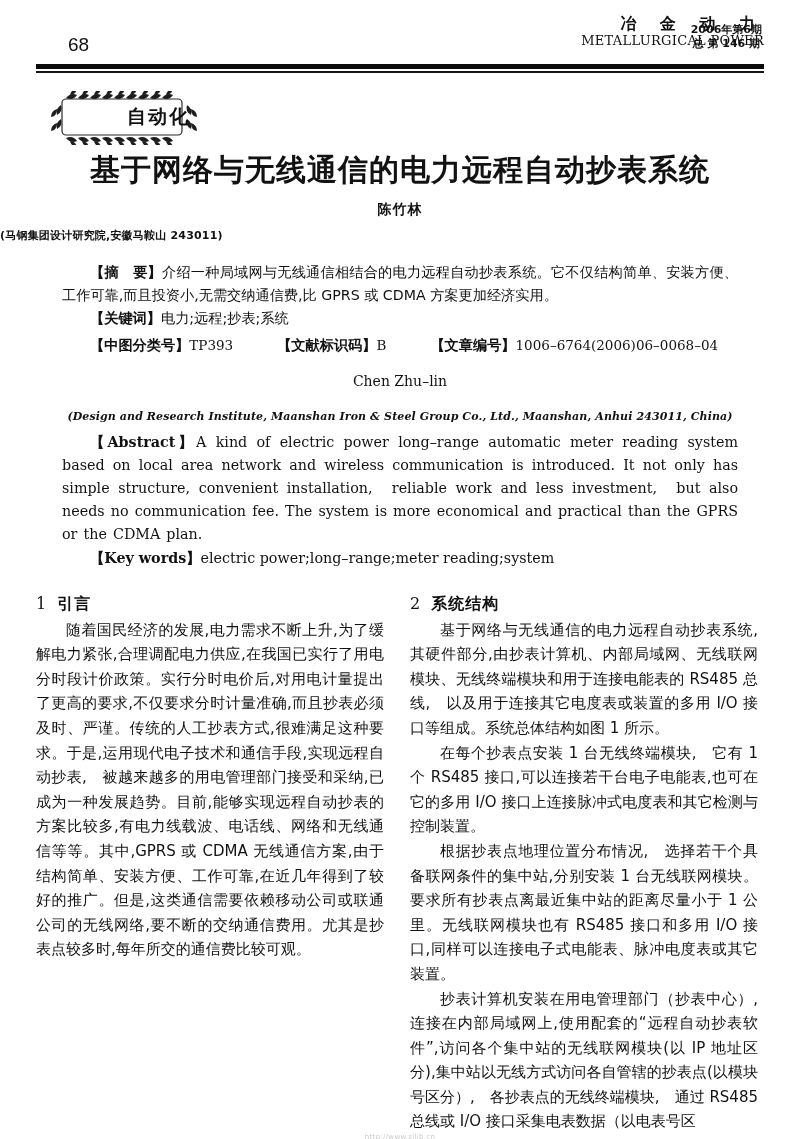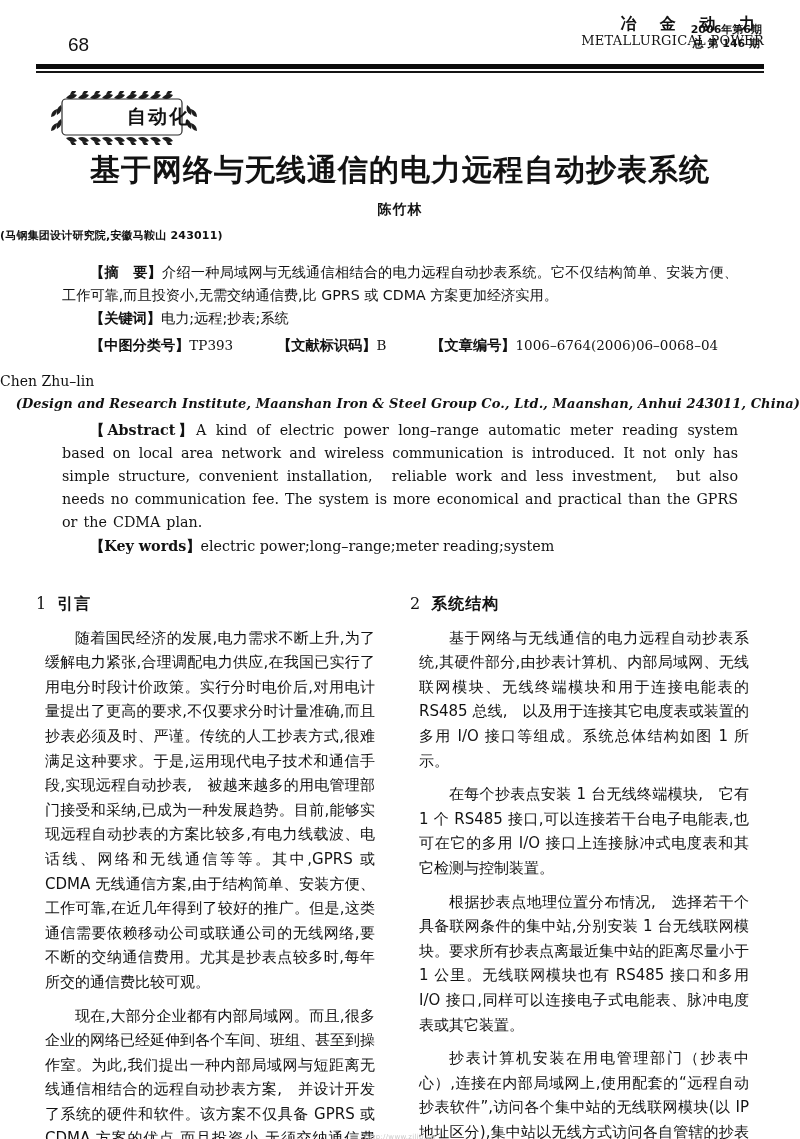--- a/index.html
+++ b/index.html
@@ -172,31 +172,32 @@
     text-align: center;
     font-family: "DejaVu Serif", "Liberation Serif", serif;
     font-weight: bold;
     font-size: 19.5px;
     line-height: 28px;
     margin: 16px 70px 0 70px;
     letter-spacing: 0.2px;
     word-spacing: 3px;
   }
   .author-en {
+    text-align: center;
     font-family: "DejaVu Serif", "Liberation Serif", serif;
     font-size: 14px;
     margin-top: 7px;
   }
   .affil-en {
-    text-align: right;
+    text-align: center;
     font-family: "DejaVu Serif", "Liberation Serif", serif;
     font-style: italic;
     font-weight: bold;
-    font-size: 13px;
-    margin-top: 7px;
+    font-size: 11px;
+    margin-top: 21px;
     letter-spacing: 0.1px;
   }
   .abs-en {
     margin: 8px 62px 0 62px;
     font-family: "DejaVu Serif", "Liberation Serif", serif;
     font-size: 14.3px;
     line-height: 23px;
     text-align: justify;
     text-indent: 28px;
     word-spacing: 1.5px;
@@ -232,21 +233,21 @@
     font-size: 16px;
     margin: 0 0 1px 0;
     letter-spacing: 1px;
   }
   .sec-h .num {
     font-weight: normal;
     font-family: "DejaVu Serif", "Liberation Serif", serif;
     margin-right: 10px;
   }
   .col p {
-    margin: 9px;
+    margin: 0;
     text-indent: 30px;
   }
 
   
   .watermark {
     position: absolute;
     left: 0;
     right: 0;
     bottom: 12px;
     text-align: center;
@@ -370,21 +371,20 @@
   <div class="affil-en">(Design and Research Institute, Maanshan Iron &amp; Steel Group Co., Ltd., Maanshan, Anhui 243011, China)</div>
 
   <div class="abs-en"><span class="b">【Abstract】</span><span>A kind of electric power long–range automatic meter reading system based on local area network and wireless communication is introduced. It not only has simple structure, convenient installation,　reliable work and less investment,　but also needs no communication fee. The system is more economical and practical than the GPRS or the CDMA plan.</span></div>
   <div class="kw-en"><span class="b">【Key words】</span><span>electric power;long–range;meter reading;system</span></div>
 
   <div class="cols">
 
     <div class="col">
       <div class="sec-h"><span class="num">1</span><span>引言</span></div>
       <p>随着国民经济的发展,电力需求不断上升,为了缓解电力紧张,合理调配电力供应,在我国已实行了用电分时段计价政策。实行分时电价后,对用电计量提出了更高的要求,不仅要求分时计量准确,而且抄表必须及时、严谨。传统的人工抄表方式,很难满足这种要求。于是,运用现代电子技术和通信手段,实现远程自动抄表,　被越来越多的用电管理部门接受和采纳,已成为一种发展趋势。目前,能够实现远程自动抄表的方案比较多,有电力线载波、电话线、网络和无线通信等等。其中,GPRS 或 CDMA 无线通信方案,由于结构简单、安装方便、工作可靠,在近几年得到了较好的推广。但是,这类通信需要依赖移动公司或联通公司的无线网络,要不断的交纳通信费用。尤其是抄表点较多时,每年所交的通信费比较可观。</p>
-      <p>现在,大部分企业都有内部局域网。而且,很多企业的网络已经延伸到各个车间、班组、甚至到操作室。为此,我们提出一种内部局域网与短距离无线通信相结合的远程自动抄表方案,　并设计开发了系统的硬件和软件。该方案不仅具备 GPRS 或 CDMA 方案的优点,而且投资小,无须交纳通信费用,更加经济实用。</p>
     </div>
 
     <div class="col">
       <div class="sec-h"><span class="num">2</span><span>系统结构</span></div>
       <p>基于网络与无线通信的电力远程自动抄表系统,其硬件部分,由抄表计算机、内部局域网、无线联网模块、无线终端模块和用于连接电能表的 RS485 总线,　以及用于连接其它电度表或装置的多用 I/O 接口等组成。系统总体结构如图 1 所示。</p>
       <p>在每个抄表点安装 1 台无线终端模块,　它有 1 个 RS485 接口,可以连接若干台电子电能表,也可在它的多用 I/O 接口上连接脉冲式电度表和其它检测与控制装置。</p>
       <p>根据抄表点地理位置分布情况,　选择若干个具备联网条件的集中站,分别安装 1 台无线联网模块。要求所有抄表点离最近集中站的距离尽量小于 1 公里。无线联网模块也有 RS485 接口和多用 I/O 接口,同样可以连接电子式电能表、脉冲电度表或其它装置。</p>
       <p>抄表计算机安装在用电管理部门（抄表中心）,连接在内部局域网上,使用配套的“远程自动抄表软件”,访问各个集中站的无线联网模块(以 IP 地址区分),集中站以无线方式访问各自管辖的抄表点(以模块号区分）,　各抄表点的无线终端模块,　通过 RS485 总线或 I/O 接口采集电表数据（以电表号区</p>
     </div>
 

